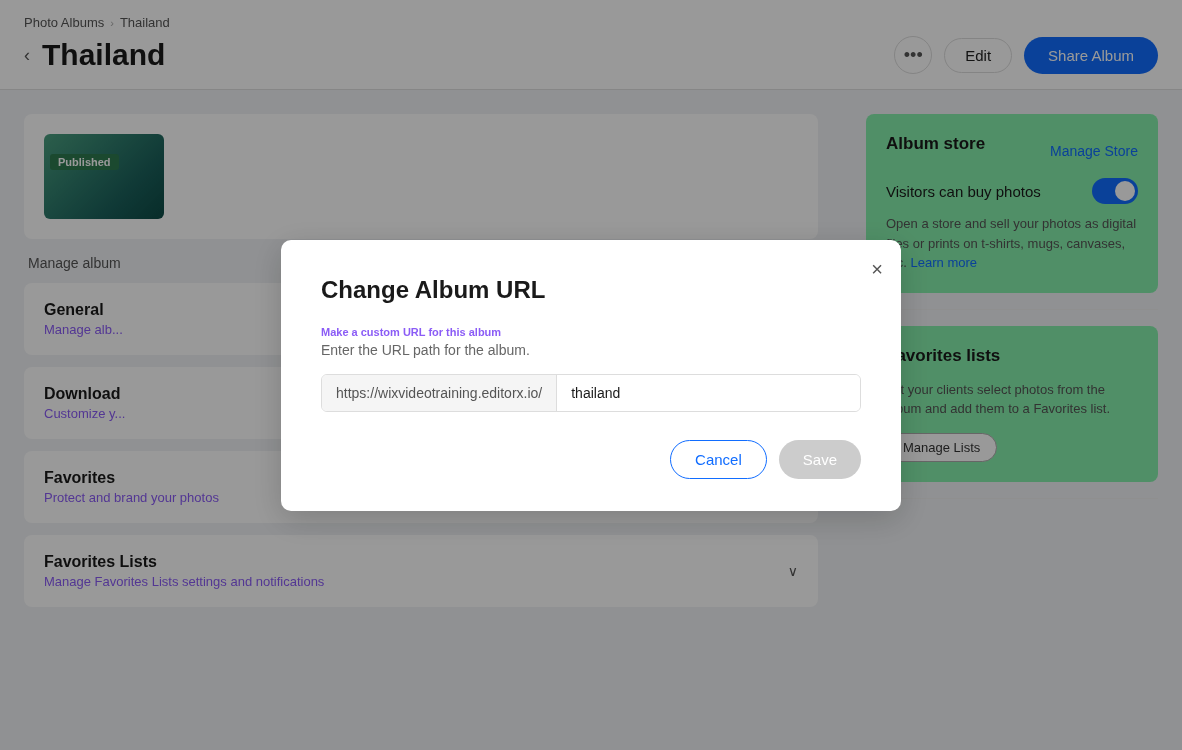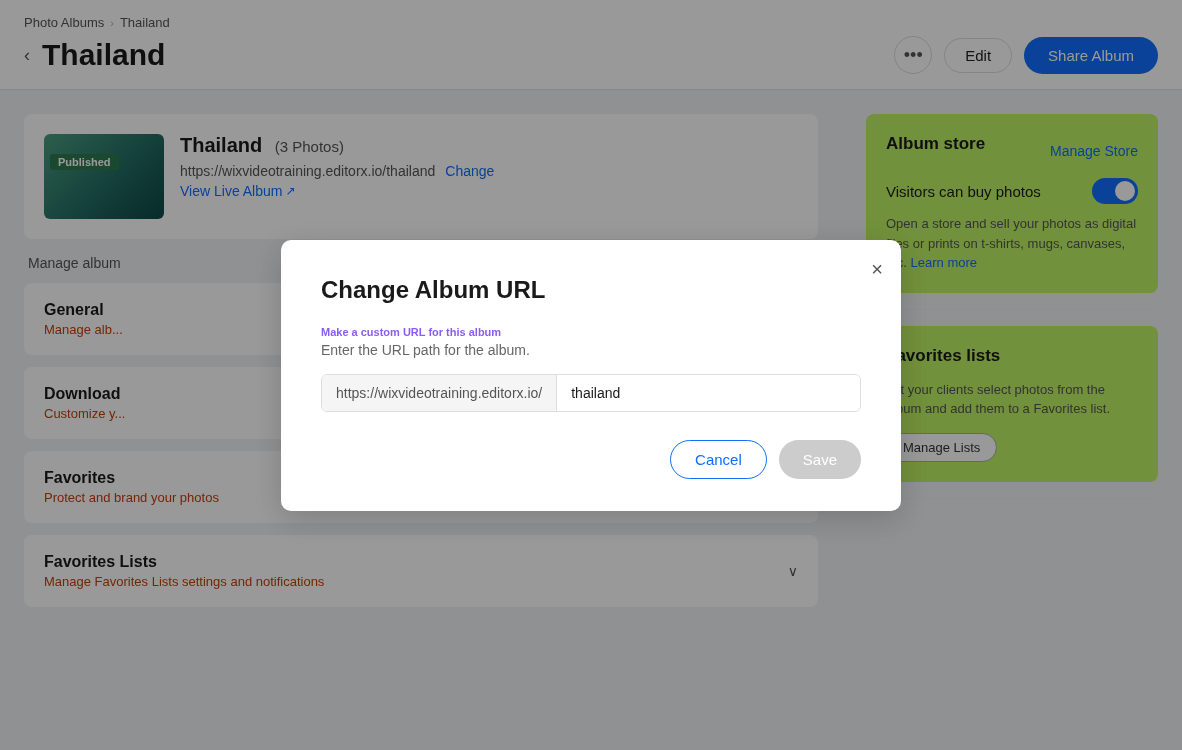--- a/index.html
+++ b/index.html
@@ -205,37 +205,37 @@
       justify-content: space-between;
       cursor: pointer;
     }
     .settings-section-title {
       font-size: 16px;
       font-weight: 700;
       color: #1a1a1a;
     }
     .settings-section-subtitle {
       font-size: 13px;
-      color: #c2410c;
+      color: #8b5cf6;
       margin-top: 3px;
     }
     .chevron {
       color: #555;
       font-size: 14px;
     }
 
     
     .right-panel {
       width: 340px;
       padding: 24px;
       overflow-y: auto;
       background: #f0f2f5;
     }
     .right-card {
-      background: #bef264;
+      background: #86efac;
       border-radius: 8px;
       padding: 20px;
       margin-bottom: 16px;
     }
     .right-card-title {
       font-size: 17px;
       font-weight: 700;
       color: #1a1a1a;
       margin-bottom: 14px;
     }
@@ -414,36 +414,20 @@
 
 <div class="main-content">
 
   <div class="left-panel">
 
     <div class="album-header-card">
       <div class="album-thumb">
         <div class="album-thumb-img"></div>
         <span class="published-badge">Published</span>
       </div>
-      <div class="album-info">
-        <div>
-          <span class="album-name">Thailand</span>
-          <span class="album-count">(3 Photos)</span>
-        </div>
-        <div class="album-url-row">
-          <span class="album-url">https://wixvideotraining.editorx.io/thailand</span>
-          <a class="album-url-change">Change</a>
-        </div>
-        <div>
-          <a class="album-view-link">
-            <span>View Live Album</span>
-            <span style="font-size:12px;">↗</span>
-          </a>
-        </div>
-      </div>
     </div>
 
     <div class="manage-album-text">Manage album</div>
 
     <div class="settings-section">
       <div class="settings-section-header">
         <div>
           <div class="settings-section-title">General</div>
           <div class="settings-section-subtitle">Manage alb...</div>
         </div>

